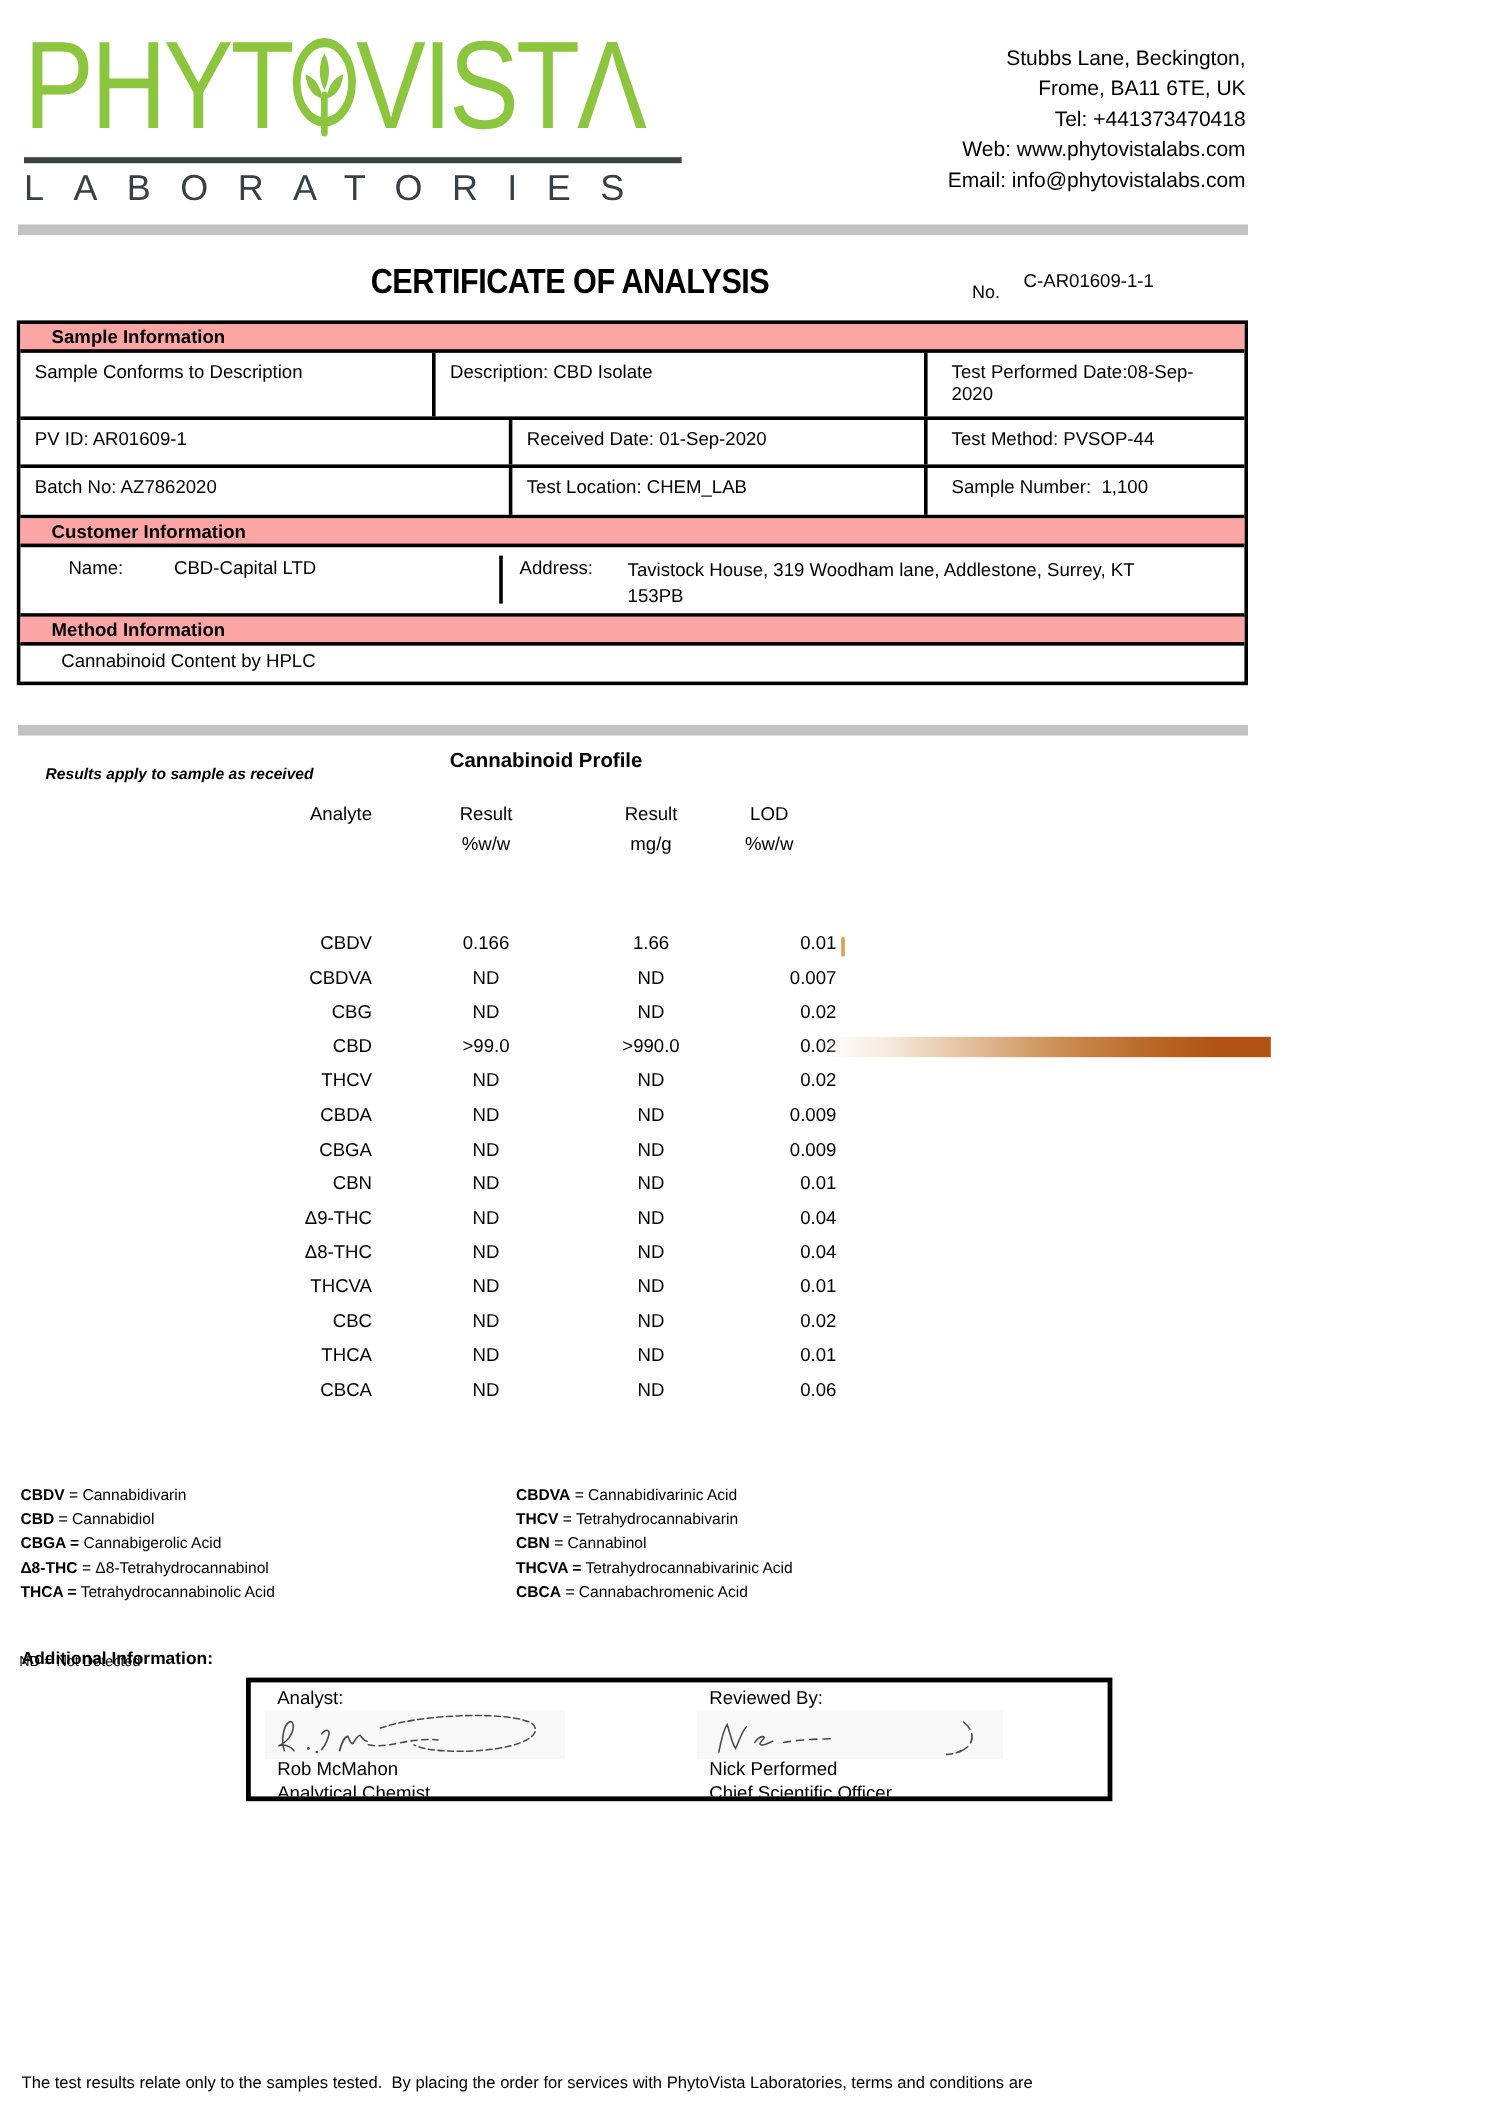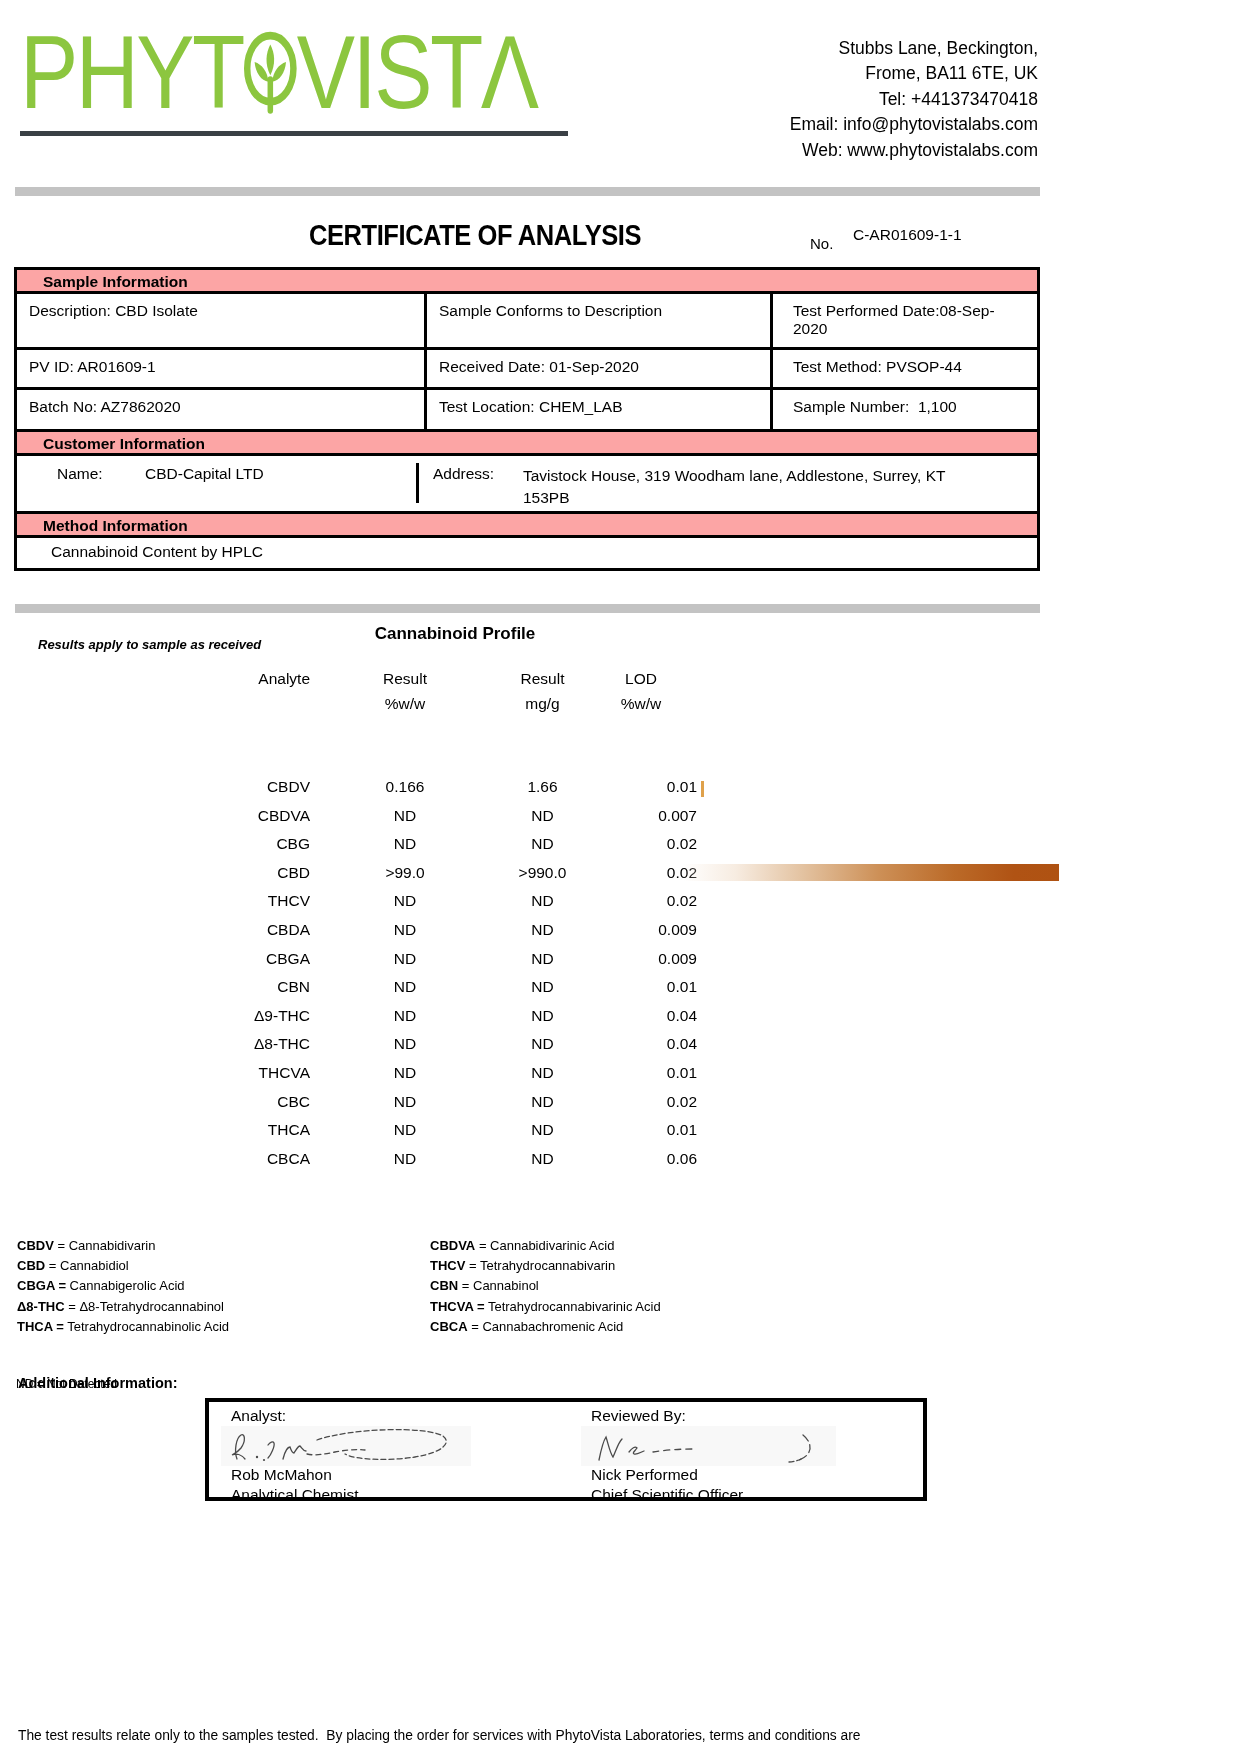--- a/index.html
+++ b/index.html
@@ -109,44 +109,45 @@
         <ellipse cx="30" cy="34" rx="25" ry="30" fill="none" stroke="#8CC63F" stroke-width="7"></ellipse>
         <path d="M30,12 C25,20 24,30 30,40 C36,30 35,20 30,12 Z" fill="#8CC63F"></path>
         <path d="M13,28 C14,38 20,45 28,46 C27,37 21,30 13,28 Z" fill="#8CC63F"></path>
         <path d="M47,28 C46,38 40,45 32,46 C33,37 39,30 47,28 Z" fill="#8CC63F"></path>
         <path d="M30,44 C30,54 30,62 30,72" fill="none" stroke="#8CC63F" stroke-width="6" stroke-linecap="round"></path>
       </svg>
       <span>VIST</span>
       <span>Λ</span>
     </div>
     <div class="logo-divider"></div>
+    <div class="logo-sub">LABORATORIES</div>
   </div>
 
   <div class="abs contact">
 
   <div class="contact-line">Stubbs Lane, Beckington,</div>
       <div class="contact-line">Frome, BA11 6TE, UK</div>
       <div class="contact-line">Tel: +441373470418</div>
+      <div class="contact-line">Web: www.phytovistalabs.com</div>
       <div class="contact-line">Email: info@phytovistalabs.com</div>
-      <div class="contact-line">Web: www.phytovistalabs.com</div>
     </div>
 
   <div class="abs gray-bar bar1"></div>
 
   <div class="abs coa-title">CERTIFICATE OF ANALYSIS</div>
   <div class="abs no-label">No.</div>
   <div class="abs no-value">C-AR01609-1-1</div>
 
   <div class="abs info-table">
     <div class="band">Sample Information</div>
     <div class="sirows">
 
     <div class="sirow">
+        <div class="sicell si-c2">Sample Conforms to Description</div>
         <div class="sicell si-c1">Description: CBD Isolate</div>
-        <div class="sicell si-c2">Sample Conforms to Description</div>
         <div class="sicell si-c3">Test Performed Date:08-Sep-
 2020</div>
       </div>
         <div class="sirow">
         <div class="sicell si-c1">PV ID: AR01609-1</div>
         <div class="sicell si-c2">Received Date: 01-Sep-2020</div>
         <div class="sicell si-c3">Test Method: PVSOP-44</div>
       </div>
         <div class="sirow">
         <div class="sicell si-c1">Batch No: AZ7862020</div>

